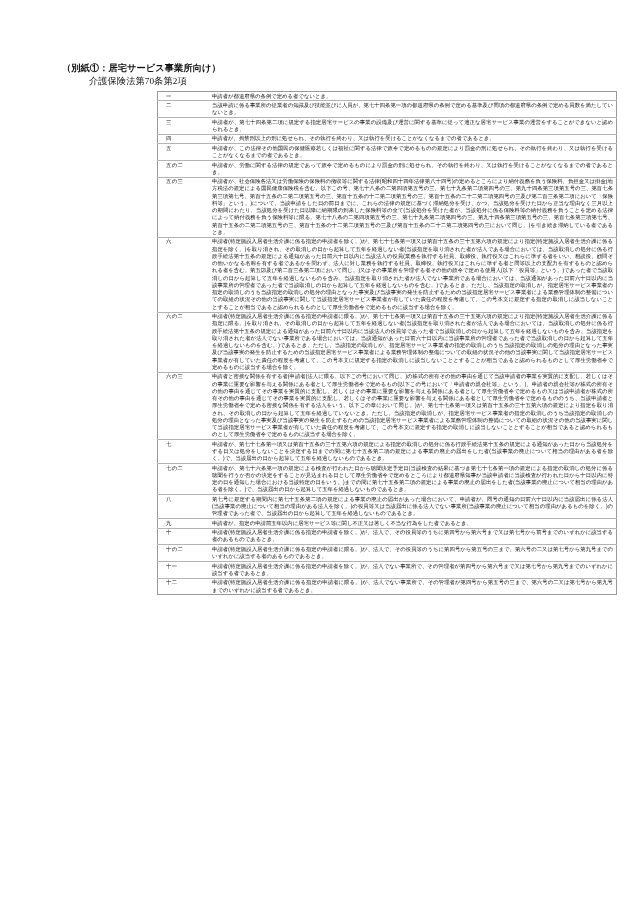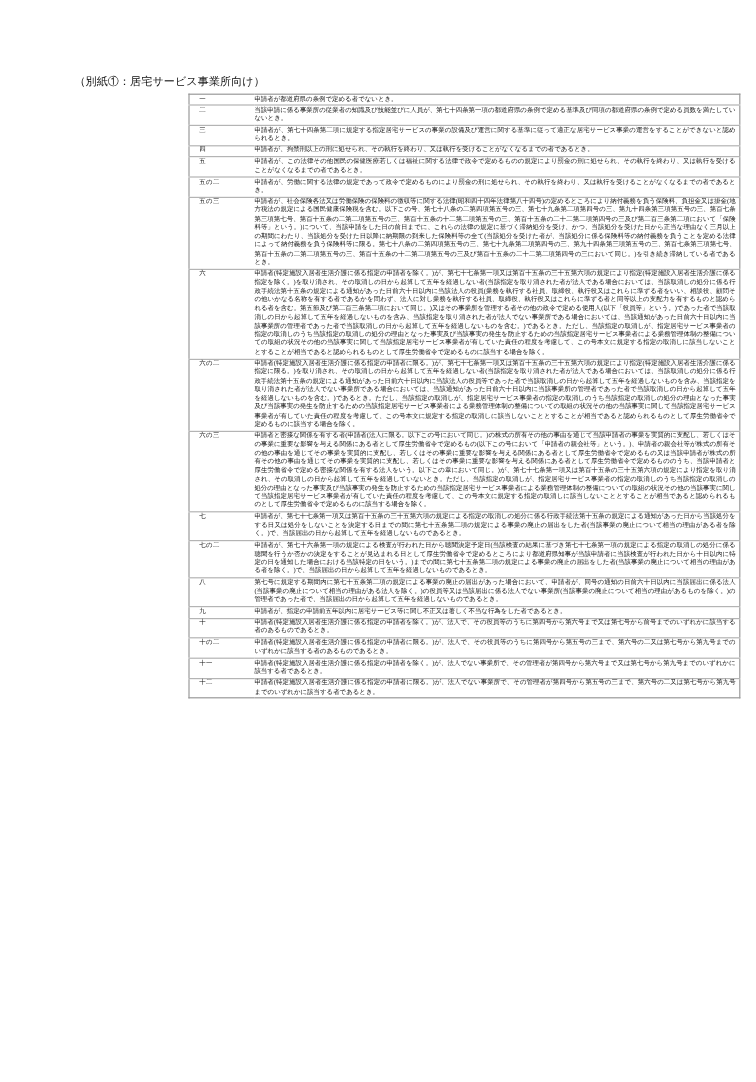--- a/index.html
+++ b/index.html
@@ -25,20 +25,21 @@
   }
   .doc-header {
     padding-top: 62px;
     padding-left: 62px;
   }
   .doc-title {
     font-size: 9.2px;
     line-height: 13px;
     letter-spacing: 0.1px;
     white-space: nowrap;
+    font-weight: bold;
   }
   .doc-subtitle {
     font-size: 9.2px;
     line-height: 13px;
     letter-spacing: 0.1px;
     margin-left: 27px;
     white-space: nowrap;
   }
   .table-wrap {
     margin-top: 3px;
@@ -80,20 +81,21 @@
   }
   .num-sp2 { letter-spacing: 6px; }
 </style>
 </head>
 <body>
 
 <div class="page">
 
   <div class="doc-header">
     <div class="doc-title">（別紙①：居宅サービス事業所向け）</div>
+    <div class="doc-subtitle">介護保険法第70条第2項</div>
   </div>
 
   <div class="table-wrap">
     <table class="provisions">
       <tbody id="provisions-body">
           <tr>
             <td class="num">一</td>
             <td class="body">申請者が都道府県の条例で定める者でないとき。</td>
           </tr>
           <tr>

